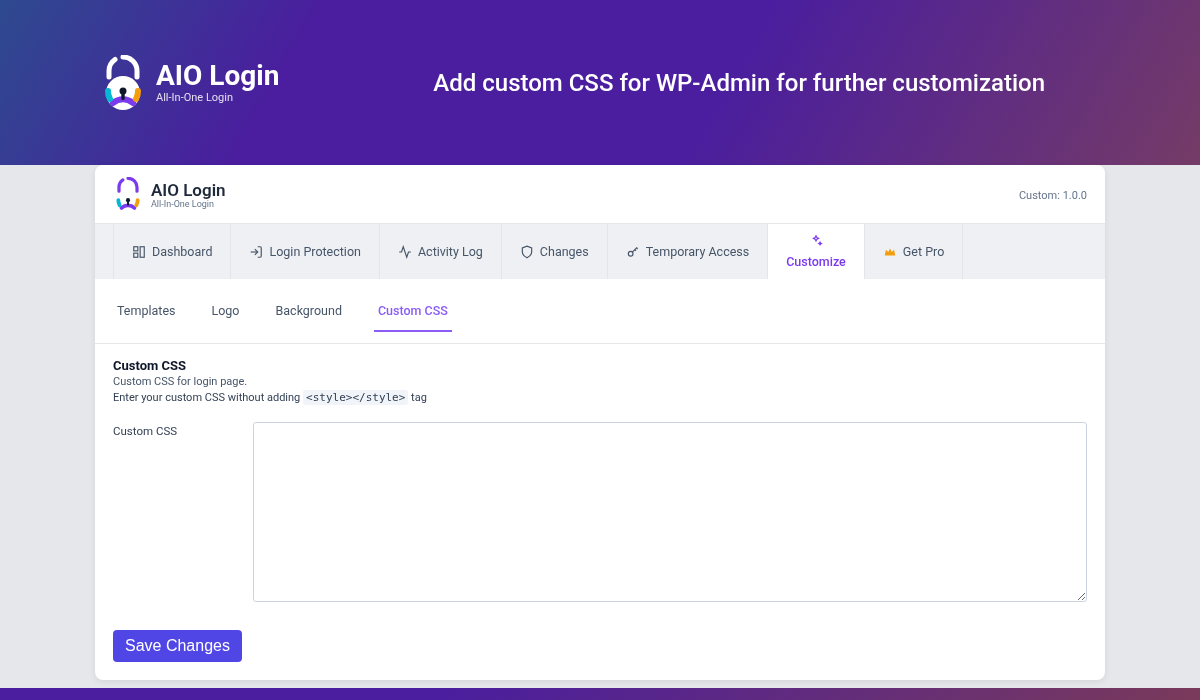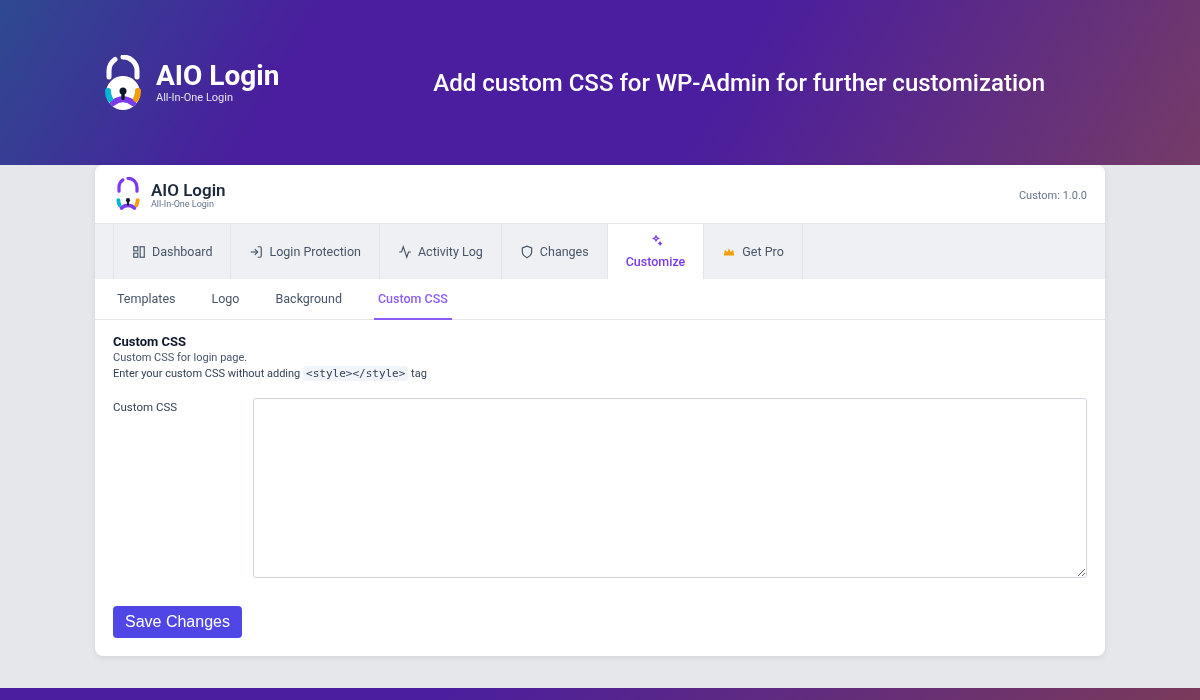--- a/index.html
+++ b/index.html
@@ -104,21 +104,21 @@
       color: #7c3aed;
       font-weight: 500;
       flex-direction: column;
     }
     .tab-p .ic { width: 14px; height: 14px; display: inline-flex; align-items: center; justify-content: center; }
     .tab-p.pro { color: #475569; }
     .tab-p.pro .crown { color: #f59e0b; }
 
     .tabs-secondary {
       display: flex;
-      padding: 0 18px;
+      padding: 12px 18px;
       gap: 28px;
       border-bottom: 1px solid #e5e7eb;
       background: #fff;
     }
     .tab-s {
       padding: 12px 4px;
       font-size: 12.5px;
       color: #475569;
       cursor: pointer;
       border-bottom: 2px solid transparent;
@@ -253,20 +253,31 @@
         <span>Activity Log</span>
       </div>
       <div class="tab-p">
         <span class="ic">
           <svg width="14" height="14" viewBox="0 0 24 24" fill="none" stroke="#475569" stroke-width="2">
               <path d="M12 22s8-4 8-10V5l-8-3-8 3v7c0 6 8 10 8 10z"></path>
             </svg>
         </span>
         <span>Changes</span>
       </div>
+      <div class="tab-p">
+        <span class="ic">
+          <svg width="14" height="14" viewBox="0 0 24 24" fill="none" stroke="#475569" stroke-width="2">
+              <circle cx="8" cy="15" r="4"></circle>
+              <path d="M10.85 12.15L19 4"></path>
+              <path d="M18 5l2 2"></path>
+              <path d="M15 8l2 2"></path>
+            </svg>
+        </span>
+        <span>Temporary Access</span>
+      </div>
       <div class="tab-p active">
         <span class="ic">
           <svg width="14" height="14" viewBox="0 0 24 24" fill="none" stroke="#7c3aed" stroke-width="2">
               <path d="M12 3l1.5 3 3 1.5-3 1.5L12 12l-1.5-3-3-1.5 3-1.5z"></path>
               <path d="M19 14l.75 1.5 1.5.75-1.5.75L19 18.5l-.75-1.5-1.5-.75 1.5-.75z"></path>
             </svg>
         </span>
         <span>Customize</span>
       </div>
       <div class="tab-p pro">

